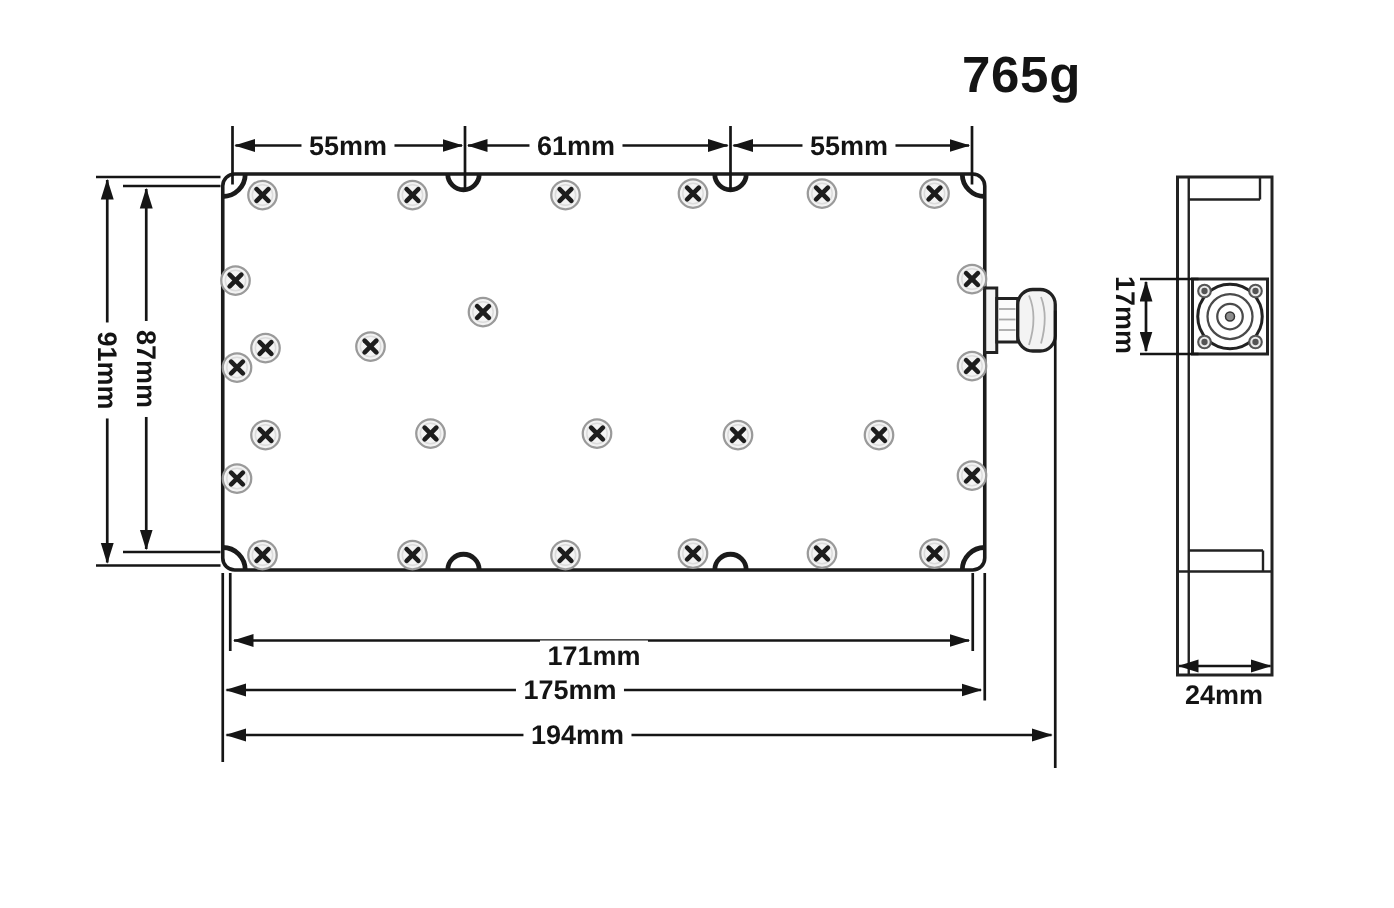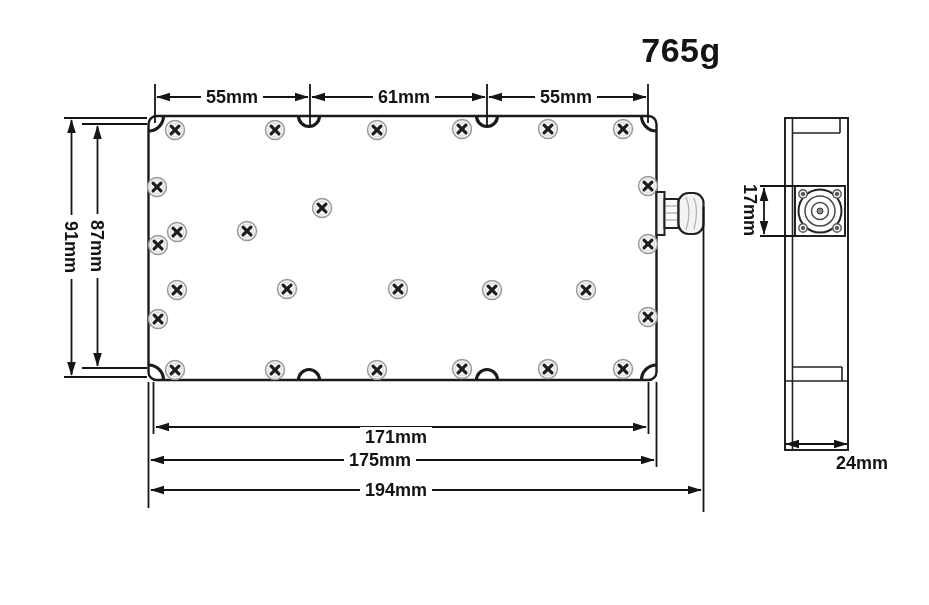--- a/index.html
+++ b/index.html
@@ -160,26 +160,26 @@
       <line x1="741" y1="236" x2="799" y2="236"></line>
       <line x1="764" y1="188" x2="764" y2="234" marker-start="url(#arr)" marker-end="url(#arr)"></line>
 
       <line x1="786" y1="444" x2="847" y2="444" marker-start="url(#arr)" marker-end="url(#arr)"></line>
     </g>
   </svg>
 
   <div class="lbl weight" style="left:681px;top:50px;">765g</div>
 
   <div class="lbl" style="left:232px;top:97px;">55mm</div>
-  <div class="lbl" style="left:404px;top:97px;">61mm</div>
+  <div class="lbl" style="left:384px;top:97px;">61mm</div>
   <div class="lbl" style="left:566px;top:97px;">55mm</div>
 
   <div class="lbl rot" style="left:71px;top:247px;">91mm</div>
   <div class="lbl rot" style="left:97px;top:246px;">87mm</div>
 
   <div class="lbl" style="left:396px;top:437px;">171mm</div>
   <div class="lbl" style="left:380px;top:460px;">175mm</div>
-  <div class="lbl" style="left:396px;top:490px;">194mm</div>
+  <div class="lbl" style="left:385px;top:490px;">194mm</div>
 
   <div class="lbl rot" style="left:750px;top:210px;">17mm</div>
-  <div class="lbl" style="left:862px;top:463px;background:transparent;">24mm</div>
+  <div class="lbl" style="left:816px;top:463px;background:transparent;">24mm</div>
 
 </div>
 
 </body></html>

